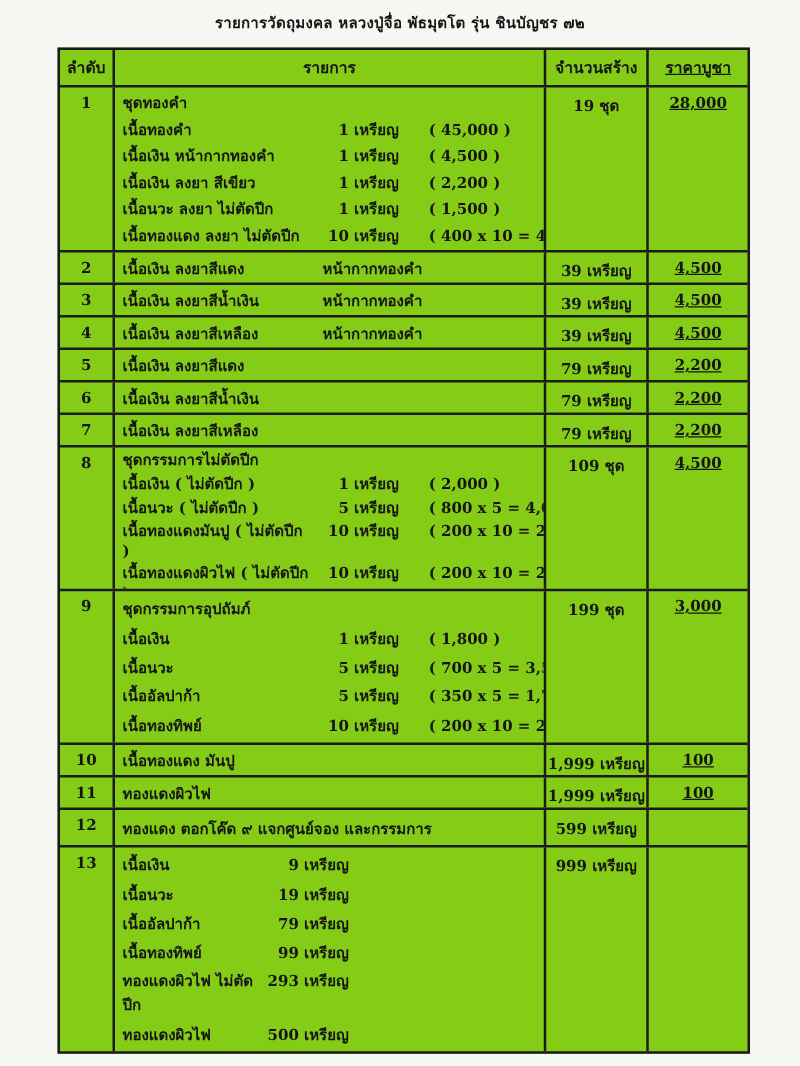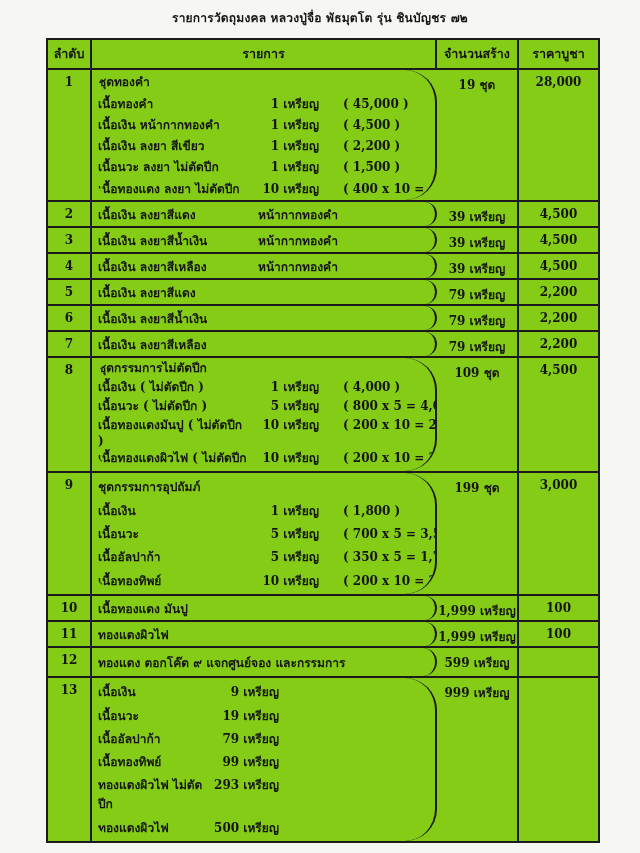--- a/index.html
+++ b/index.html
@@ -16,28 +16,28 @@
     text-align:center;font-size:12px;letter-spacing:.2px;
   }
   .tbl{
     position:absolute;left:46px;top:38px;width:554px;
     border:2px solid #1b1b1b;background:#84cc16;
     box-sizing:border-box;
   }
   .hrow,.row{display:grid;grid-template-columns:44px 345px 82px 1fr;}
   .row{border-top:2px solid #1b1b1b;}
   .cell{border-right:2px solid #1b1b1b;box-sizing:border-box;overflow:hidden;}
-  .cell:last-child{border-right:none;}
+  .cell:last-child{border-right:none;text-decoration:underline;}
   .hrow{height:28px;}
   .hrow .cell{display:flex;align-items:center;justify-content:center;font-size:12.5px;}
   .no{font-size:12px;text-align:center;padding-top:5px;}
   .qty,.price{font-size:12px;text-align:center;padding-top:5px;}
   .item{
     font-size:12px;padding:0 4px 0 6px;
-    display:flex;flex-direction:column;justify-content:space-evenly;border-radius:32px;
+    display:flex;flex-direction:column;justify-content:space-evenly;
   }
   .head{display:flex;align-items:baseline;}
   .hn{flex:0 0 auto;min-width:160px;}
   .hx{flex:0 0 auto;}
   .sub{display:grid;grid-template-columns:1fr 72px 112px;align-items:baseline;}
   .sub .sq{text-align:right;white-space:nowrap;}
   .sub .sc{padding-left:24px;white-space:nowrap;}
   .sub2{grid-template-columns:1fr 72px 152px;}
   
   .hr1{height:130px;}
@@ -169,21 +169,21 @@
 
     <div class="row hr8">
       <div class="cell no">8</div>
       <div class="cell item">
         <div class="head">
             <span class="hn">ชุดกรรมการไม่ตัดปีก</span>
           </div>
         <div class="sub">
             <span>เนื้อเงิน  ( ไม่ตัดปีก )</span>
             <span class="sq">1 เหรียญ</span>
-            <span class="sc">( 4,000 )</span>
+            <span class="sc">( 2,000 )</span>
           </div>
         <div class="sub">
             <span>เนื้อนวะ  ( ไม่ตัดปีก )</span>
             <span class="sq">5 เหรียญ</span>
             <span class="sc">( 800 x 5 = 4,000 )</span>
           </div>
         <div class="sub">
             <span>เนื้อทองแดงมันปู  ( ไม่ตัดปีก )</span>
             <span class="sq">10 เหรียญ</span>
             <span class="sc">( 200 x 10 = 2,000 )</span>

